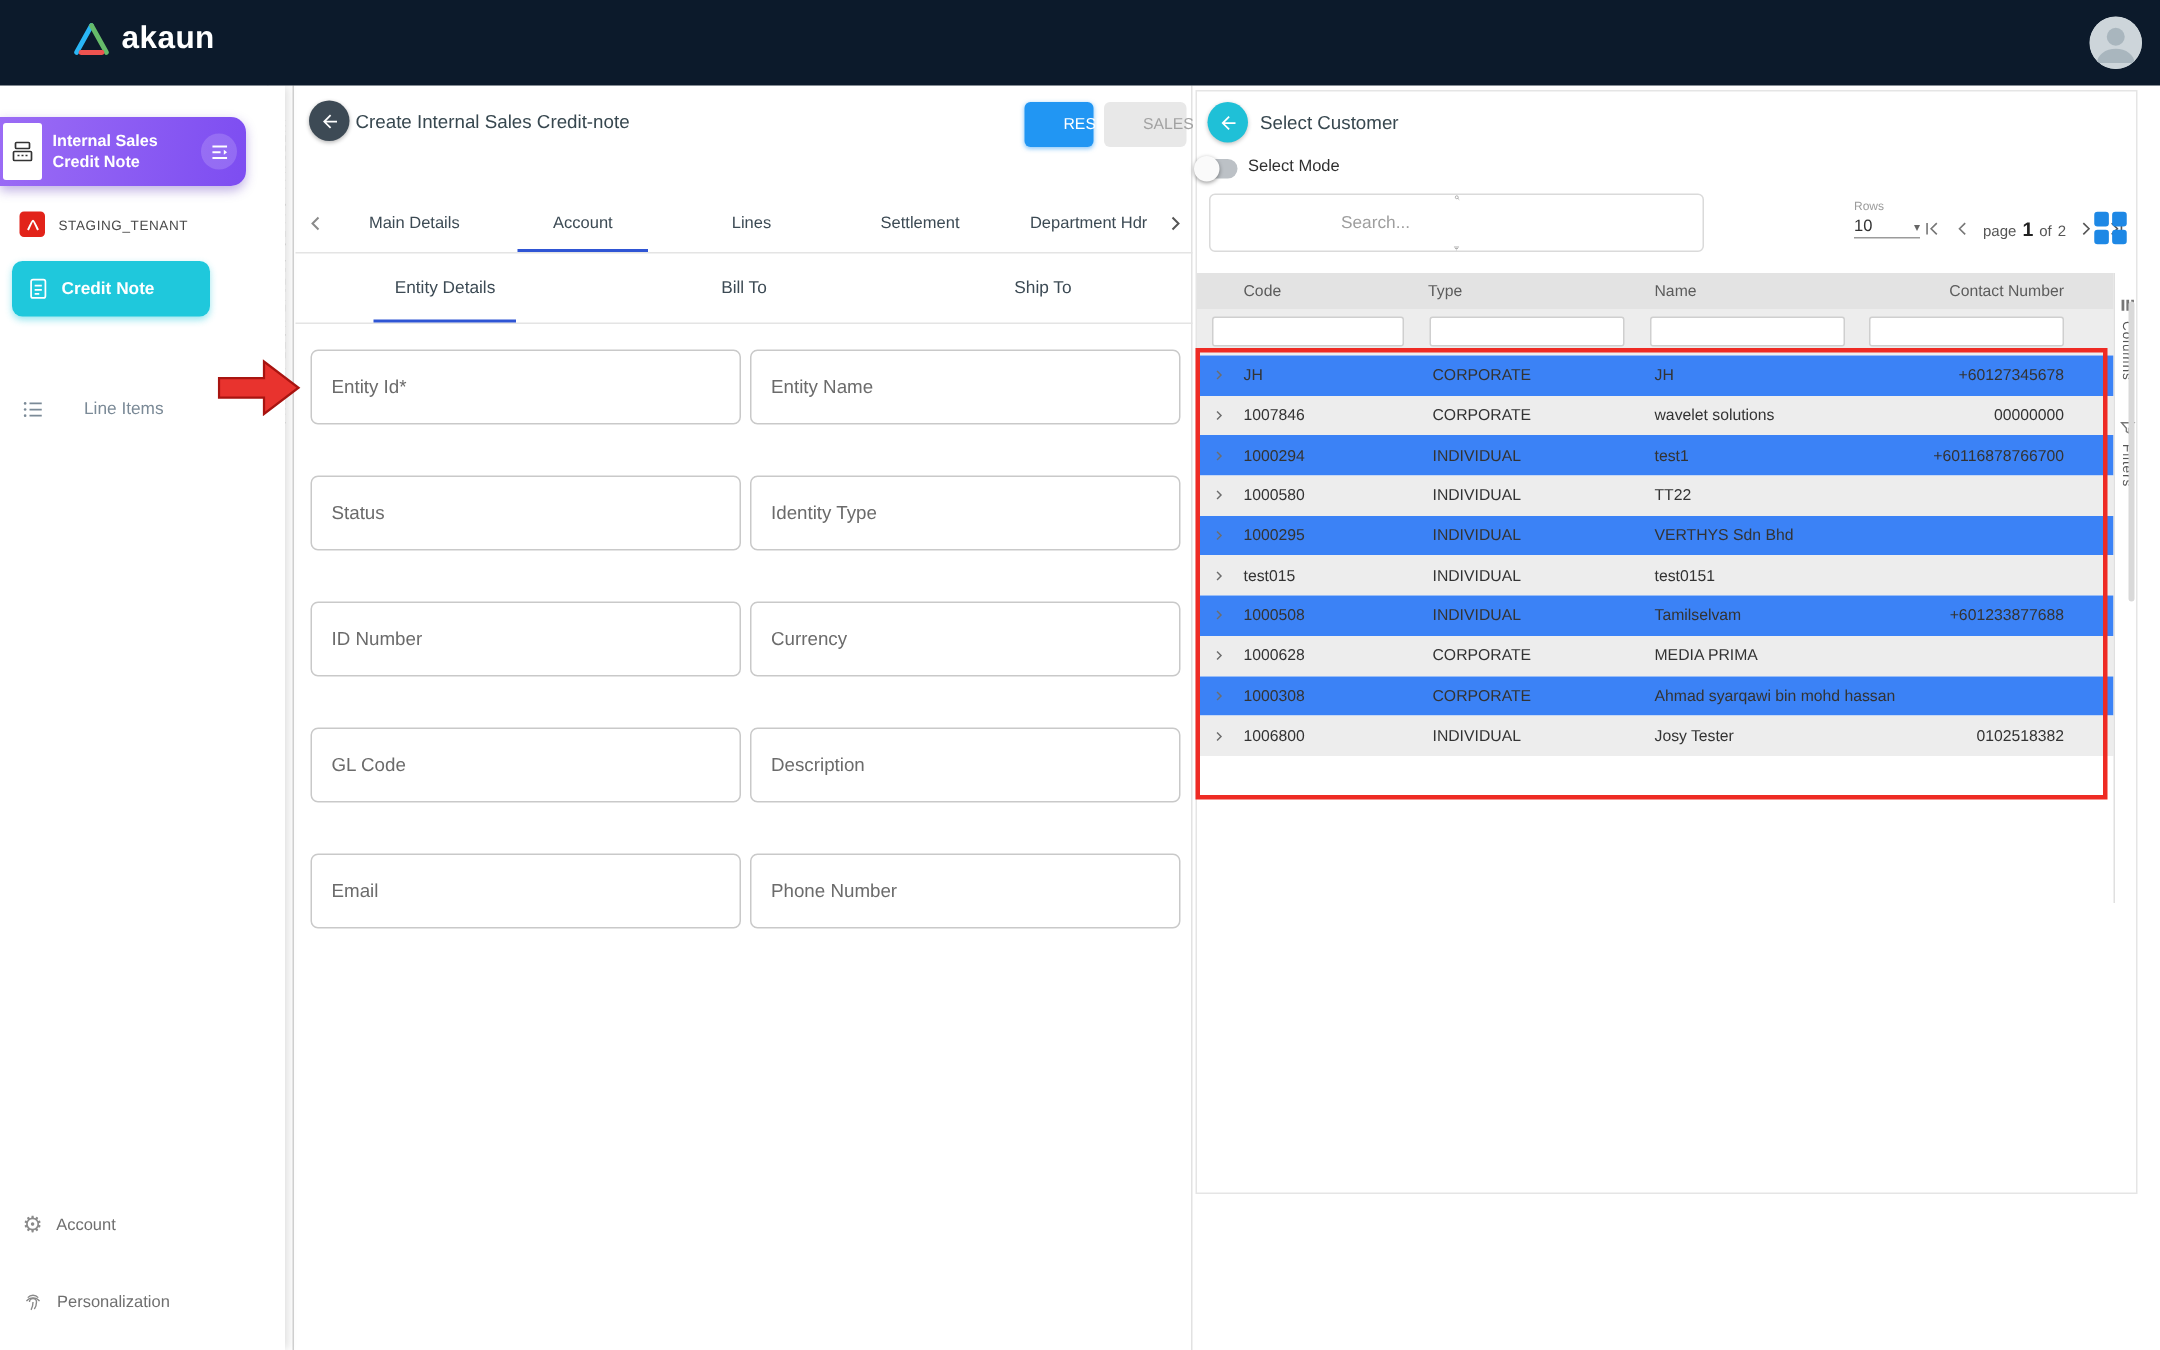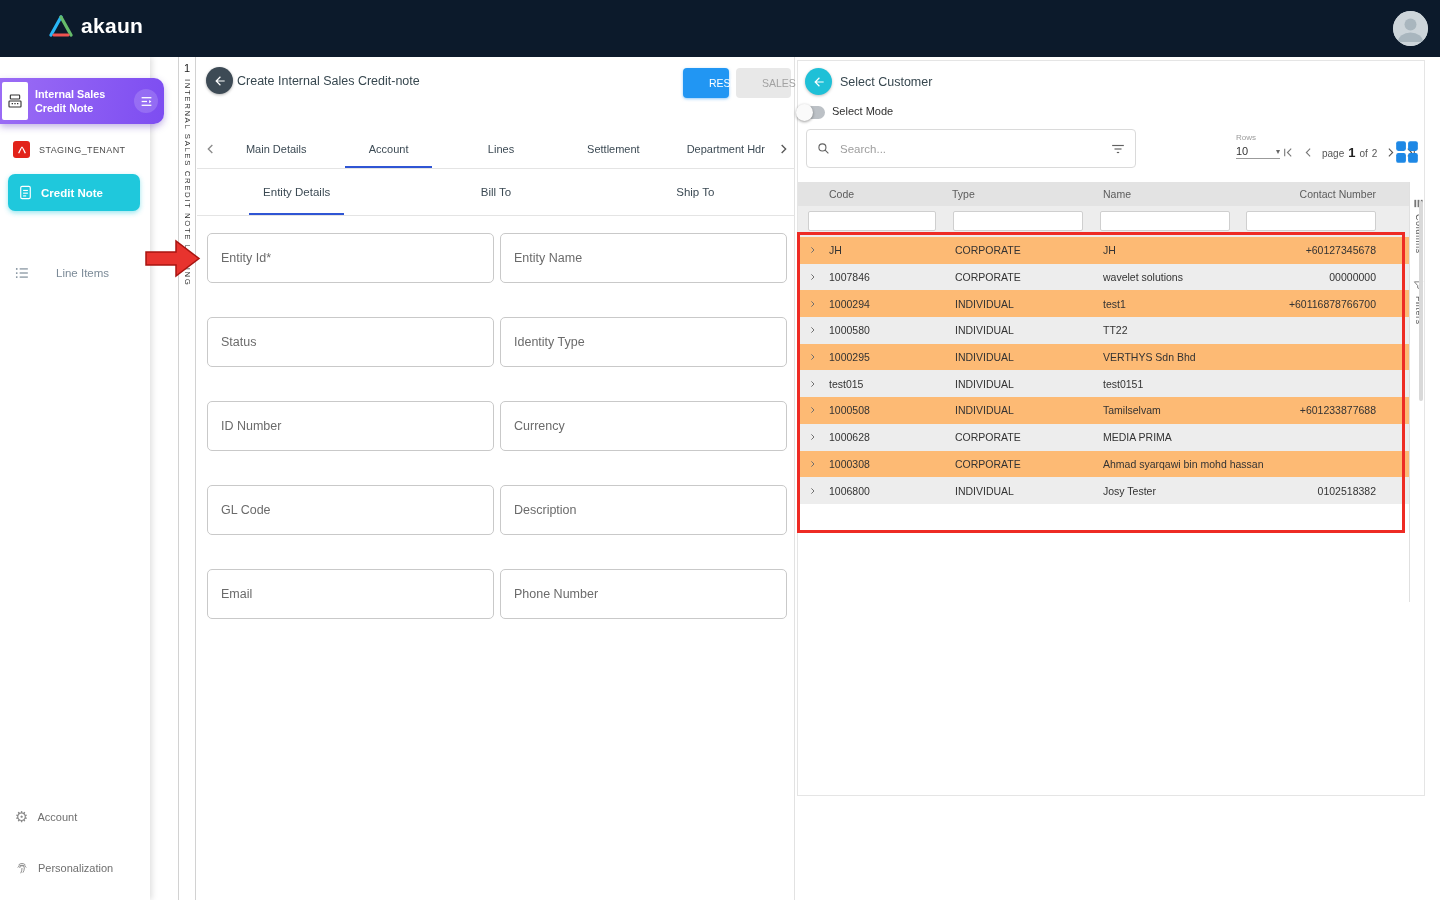--- a/index.html
+++ b/index.html
@@ -5,21 +5,21 @@
   html,body{margin:0;padding:0;}
   body{width:1440px;height:900px;position:relative;overflow:hidden;background:#fff;font-family:"Liberation Sans","DejaVu Sans",sans-serif;}
 
   
   .topbar{position:absolute;left:0;top:0;width:1440px;height:57px;background:#0c1a2b;z-index:20;}
   .logo{position:absolute;left:48px;top:14px;display:flex;align-items:center;gap:7px;}
   .logo-text{color:#fff;font-size:21px;font-weight:700;letter-spacing:.3px;}
   .avatar{position:absolute;right:12px;top:11px;width:35px;height:35px;border-radius:50%;overflow:hidden;background:#cdd5da;cursor:pointer;}
 
   
-  .sidebar{position:absolute;left:0;top:57px;width:150px;height:843px;background:#fff;box-shadow:2px 0 6px rgba(0,0,0,.13);z-index:6;}
+  .sidebar{position:absolute;left:0;top:57px;width:150px;height:843px;background:#fff;box-shadow:2px 0 6px rgba(0,0,0,.13);z-index:6;padding-left:40px;}
   .banner{position:absolute;left:0;top:21px;width:164px;height:46px;background:linear-gradient(100deg,#9b6cf5 0%,#7d4df1 100%);border-radius:0 10px 10px 0;box-shadow:0 3px 7px rgba(80,40,180,.35);display:flex;align-items:center;}
   .banner-icon-box{width:26px;height:38px;background:#fff;border-radius:2px;margin-left:2px;display:flex;align-items:center;justify-content:center;flex:0 0 auto;}
   .banner-title{flex:1;margin-left:7px;color:#fff;font-size:10.8px;line-height:1.3;font-weight:600;width:80px;}
   .banner-menu{width:24px;height:24px;border-radius:50%;background:rgba(255,255,255,.16);display:flex;align-items:center;justify-content:center;margin-right:6px;flex:0 0 auto;cursor:pointer;}
   .tenant{position:absolute;left:13px;top:84px;display:flex;align-items:center;gap:9px;}
   .pdf-icon{width:17px;height:17px;background:#e2231a;border-radius:3px;display:flex;align-items:center;justify-content:center;}
   .tenant-label{font-size:9px;color:#4a4a4a;letter-spacing:.4px;}
   .nav-credit{position:absolute;left:8px;top:117px;width:132px;height:37px;background:#1fc8dc;border-radius:7px;box-shadow:0 2px 5px rgba(31,200,220,.45);display:flex;align-items:center;gap:9px;padding-left:11px;box-sizing:border-box;cursor:pointer;}
   .nav-credit-label{color:#fff;font-size:11.5px;font-weight:600;}
   .nav-line-items{position:absolute;left:15px;top:178px;display:flex;align-items:center;gap:27px;cursor:pointer;margin-top:32px;}
@@ -56,40 +56,40 @@
   .field{height:50px;border:1px solid #c9c9c9;border-radius:5px;display:flex;align-items:center;padding-left:13px;box-sizing:border-box;background:#fff;cursor:text;}
   .field-label{font-size:12.5px;color:#6b6b6b;}
 
   
   .right-panel{position:absolute;left:797px;top:60px;width:628px;height:736px;background:#fff;border:1px solid #e5e5e5;box-sizing:border-box;}
   .rp-back{position:absolute;left:7px;top:7px;width:27px;height:27px;border-radius:50%;background:#1fc0d7;display:flex;align-items:center;justify-content:center;cursor:pointer;box-shadow:0 1px 3px rgba(0,0,0,.25);}
   .rp-title{position:absolute;left:42px;top:14px;font-size:12.5px;color:#37474f;}
   .toggle{position:absolute;left:0;top:45px;width:27px;height:13px;border-radius:7px;background:#bcc1c6;cursor:pointer;}
   .toggle-knob{position:absolute;left:-2px;top:-2px;width:17px;height:17px;border-radius:50%;background:#fafafa;box-shadow:0 1px 3px rgba(0,0,0,.4);}
   .toggle-label{position:absolute;left:34px;top:44px;font-size:11px;color:#2f2f2f;}
-  .search-box{position:absolute;left:8px;top:68px;width:330px;height:39px;border:1px solid #dadada;border-radius:4px;display:flex;align-items:center;gap:8px;padding:0 10px;box-sizing:border-box;}
+  .search-box{position:absolute;left:8px;top:68px;width:330px;height:39px;border:1px solid #dadada;border-radius:4px;display:flex;align-items:center;gap:8px;padding:0 10px;box-sizing:border-box;flex-direction:column;}
   .search-input{flex:1;border:none;outline:none;font-size:11.5px;color:#444;font-family:inherit;background:transparent;}
   .search-input::placeholder{color:#9e9e9e;}
   .rows-widget{position:absolute;left:438px;top:72px;width:44px;}
   .rows-label{font-size:8px;color:#9b9b9b;}
   .rows-select{margin-top:3px;border-bottom:1px solid #9b9b9b;display:flex;justify-content:space-between;align-items:center;font-size:11px;color:#333;cursor:pointer;padding-bottom:1px;}
   .caret{font-size:8px;color:#666;}
   .pager{position:absolute;left:484px;top:84px;display:flex;align-items:center;gap:7px;}
   .pager-btn{background:none;border:none;padding:0;cursor:pointer;display:flex;align-items:center;}
   .pager-text{font-size:10px;color:#555;display:flex;align-items:baseline;gap:4px;}
   .pager-current{font-size:13px;font-weight:700;color:#222;}
   .apps-btn{position:absolute;left:596px;top:78px;width:26px;height:26px;cursor:pointer;background:none;border:none;padding:0;}
   .thead{position:absolute;left:0;top:121px;width:611px;height:24px;background:#e3e3e3;font-size:10.5px;color:#5c5c5c;}
   .th{position:absolute;top:6px;}
   .th-code{left:31px;} .th-type{left:154px;} .th-name{left:305px;} .th-contact{right:33px;}
   .tfilter{position:absolute;left:0;top:145px;width:611px;height:31px;background:#ededed;}
   .fbox{position:absolute;top:5px;height:20px;background:#fff;border:1px solid #cfcfcf;border-radius:2px;box-sizing:border-box;outline:none;padding:0 4px;font-size:10px;font-family:inherit;}
   .fbox1{left:10px;width:128px;} .fbox2{left:155px;width:130px;} .fbox3{left:302px;width:130px;} .fbox4{left:448px;width:130px;}
   .tbody{position:absolute;left:0;top:176px;width:611px;}
-  .trow{height:26.7px;position:relative;font-size:10.5px;color:#333;cursor:pointer;background:#fdba74;}
+  .trow{height:26.7px;position:relative;font-size:10.5px;color:#333;cursor:pointer;background:#3b82f6;}
   .trow.alt{background:#ededed;}
   .cell{position:absolute;top:50%;transform:translateY(-50%);}
   .chev-cell{left:10px;display:flex;}
   .code-cell{left:31px;} .type-cell{left:157px;} .name-cell{left:305px;} .contact-cell{right:33px;}
   .side-tools{position:absolute;left:611px;top:121px;width:17px;height:420px;border-left:1px solid #e0e0e0;}
   .tool{display:flex;flex-direction:column;align-items:center;gap:5px;cursor:pointer;}
   .tool-columns{margin-top:16px;}
   .tool-filters{margin-top:26px;}
   .tool-label{writing-mode:vertical-rl;font-size:9px;color:#555;letter-spacing:.6px;}
   .rp-scroll{position:absolute;left:621px;top:140px;width:4px;height:200px;background:#d9d9d9;border-radius:2px;cursor:pointer;}

